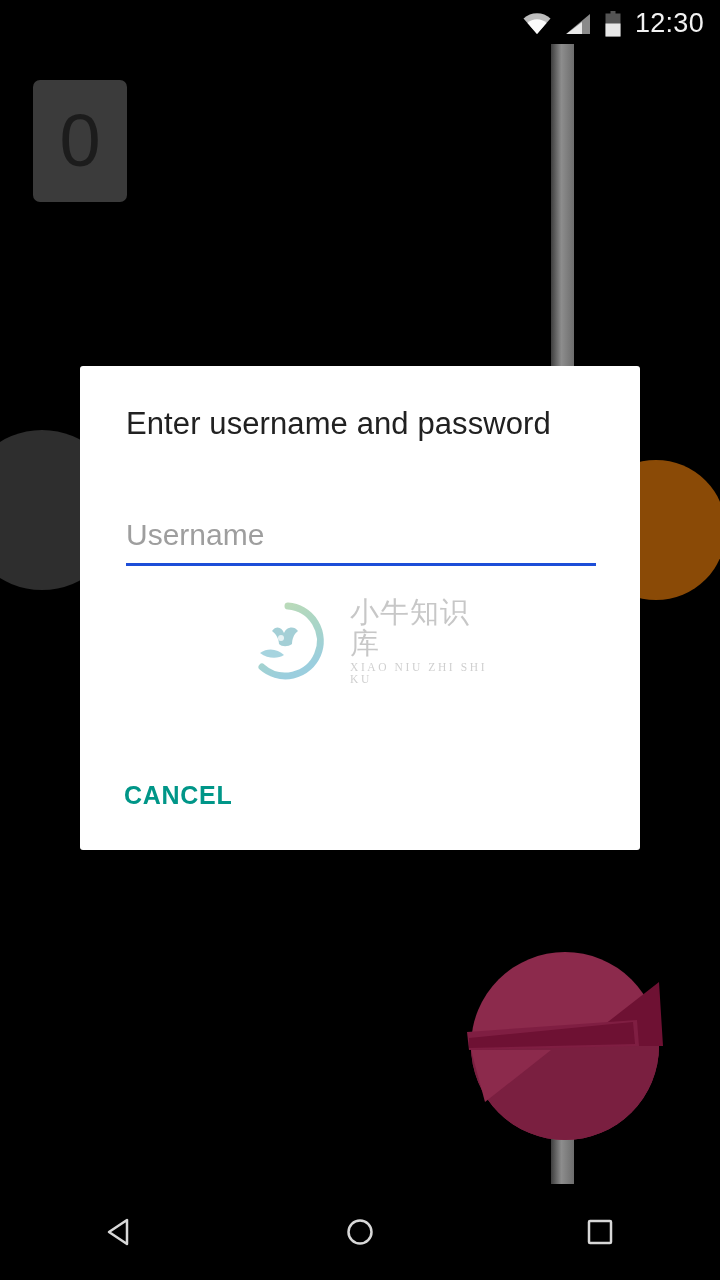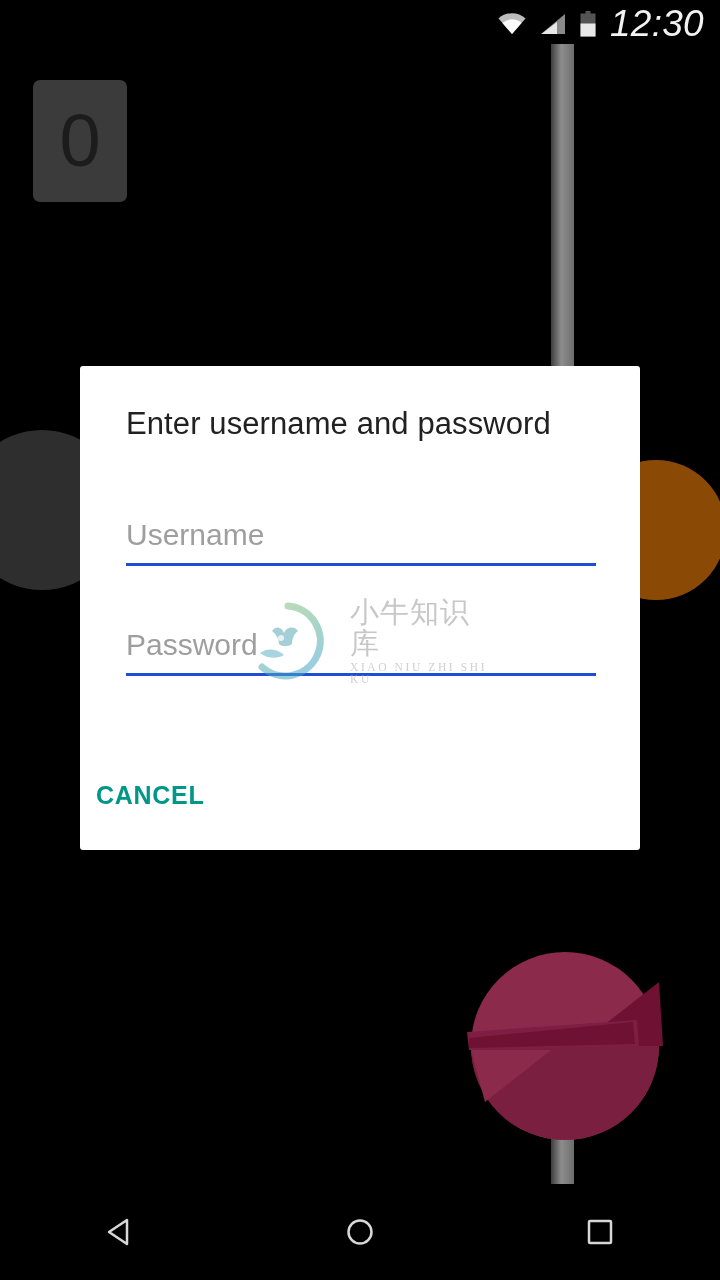--- a/index.html
+++ b/index.html
@@ -29,25 +29,24 @@
     z-index: 40;
     display: flex;
     align-items: center;
     justify-content: flex-end;
     padding-right: 16px;
     background: transparent;
   }
   .status-icon { margin-right: 14px; display: block; }
   #status-clock {
     color: #f2f2f2;
-    font-size: 37px;
+    font-size: 27px;
     letter-spacing: 0.3px;
     line-height: 1;
     padding-bottom: 2px;
-    font-style: italic;
   }
 
   
   #bg-art { position: absolute; inset: 0; z-index: 5; }
 
   #tile-zero {
     position: absolute;
     left: 33px; top: 80px;
     width: 94px; height: 122px;
     background: #3b3b3b;
@@ -142,20 +141,21 @@
   .field-input::placeholder { color: #9e9e9e; opacity: 1; }
 
   #dialog-actions {
     position: absolute;
     left: 0; bottom: 28px;
     width: 444px;
     display: flex;
     justify-content: flex-start;
     align-items: center;
     padding-right: 40px;
+    padding-left: 28px;
   }
   .dialog-btn {
     background: none;
     border: none;
     font-family: "Liberation Sans", sans-serif;
     font-size: 25px;
     font-weight: bold;
     letter-spacing: 0.7px;
     color: #009688;
     padding: 12px 16px;
@@ -264,23 +264,20 @@
   </div>
 
   <div id="dialog">
 
     <div id="dialog-title">Enter username and password</div>
 
     <div class="field" id="field-username">
       <input class="field-input" type="text" placeholder="Username" style="">
     </div>
 
-    <div class="field" id="field-password">
-      <input class="field-input" type="text" placeholder="Password" style="">
-    </div>
 
     <div id="dialog-actions">
       <button class="dialog-btn" id="btn-cancel">CANCEL</button>
     </div>
   </div>
 
   <div id="watermark">
     <svg id="watermark-logo" viewBox="0 0 80 80" xmlns="http://www.w3.org/2000/svg">
       <defs>
         <linearGradient id="wmgrad" x1="0" y1="0" x2="0.4" y2="1">

